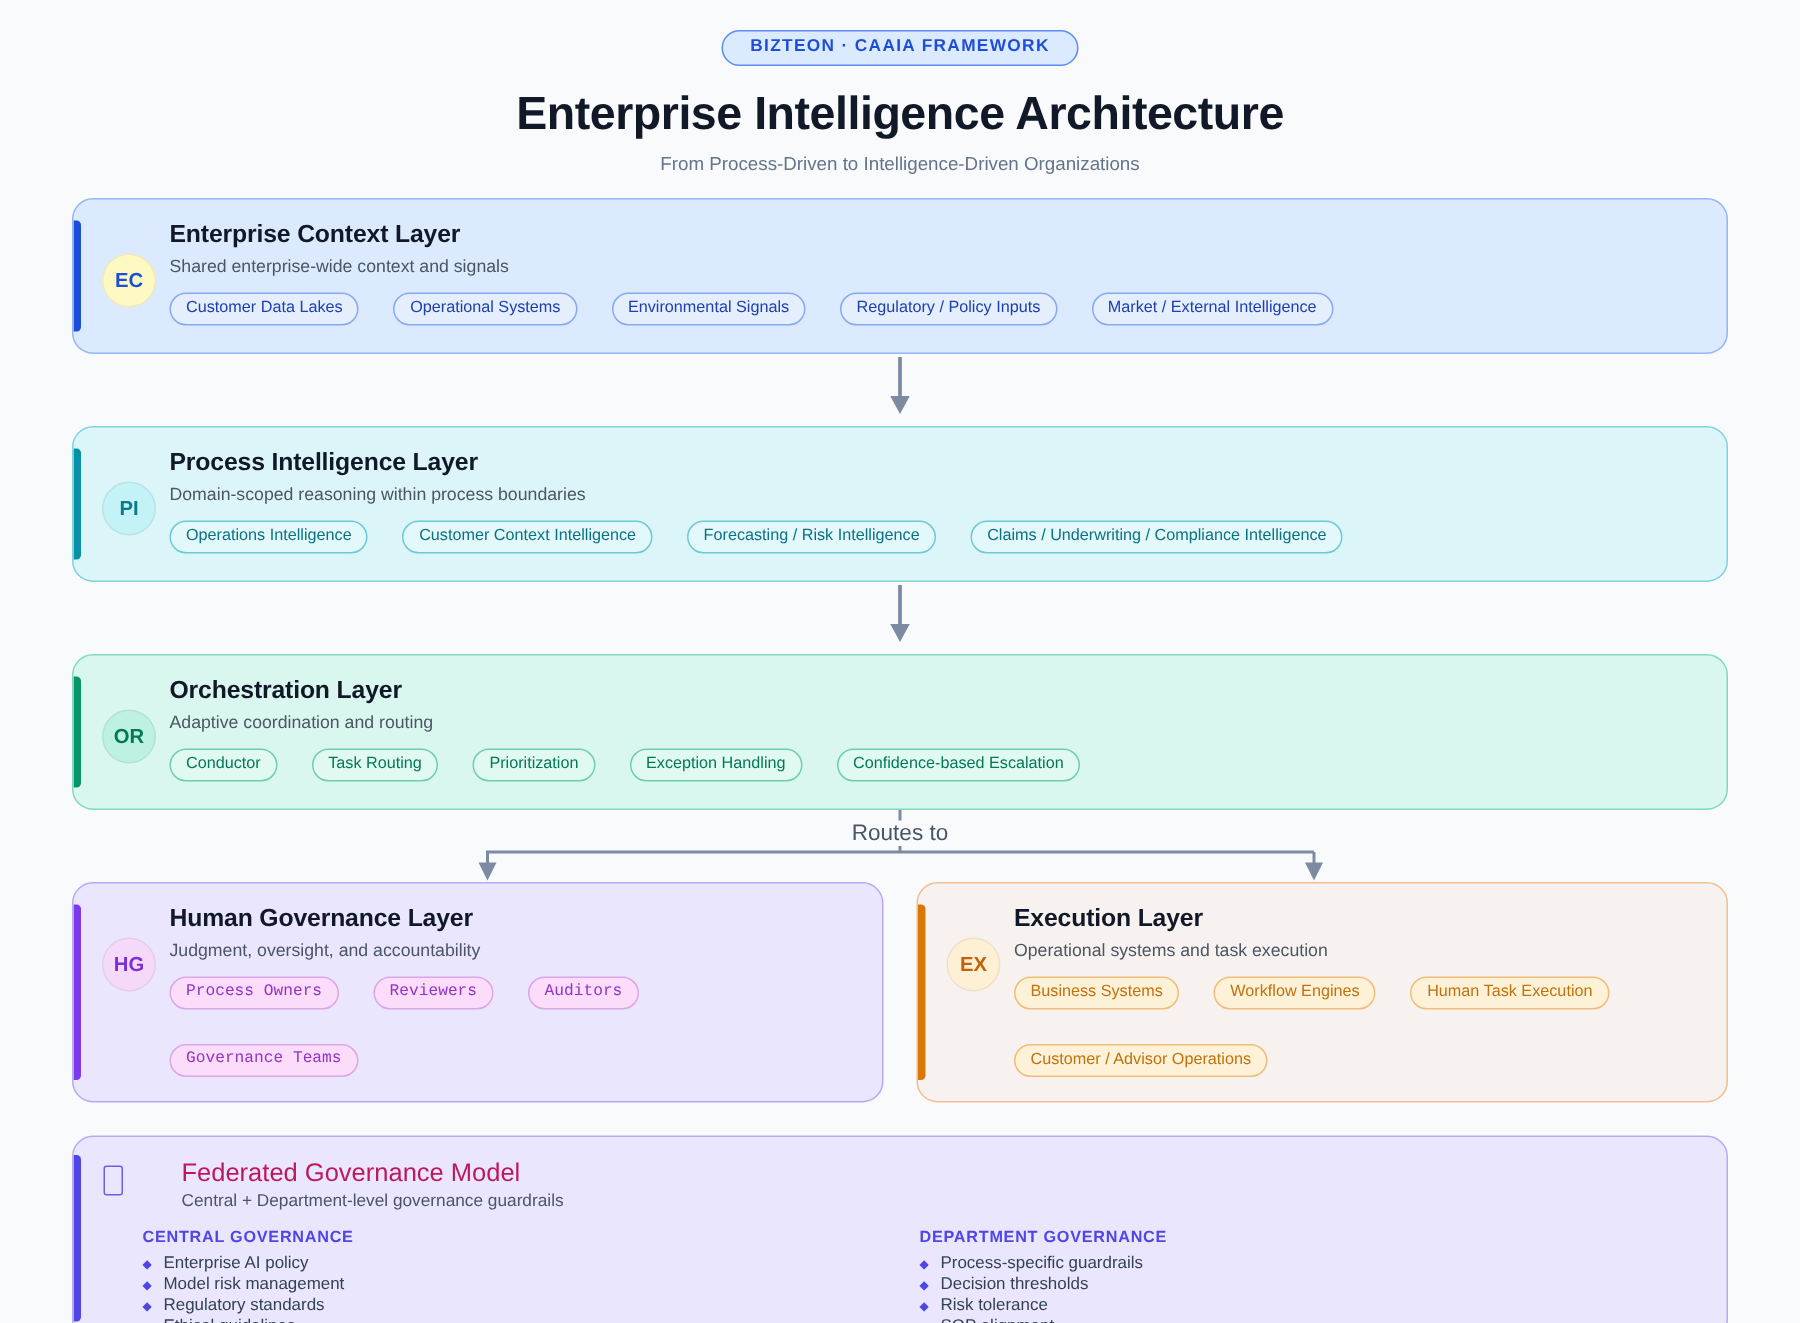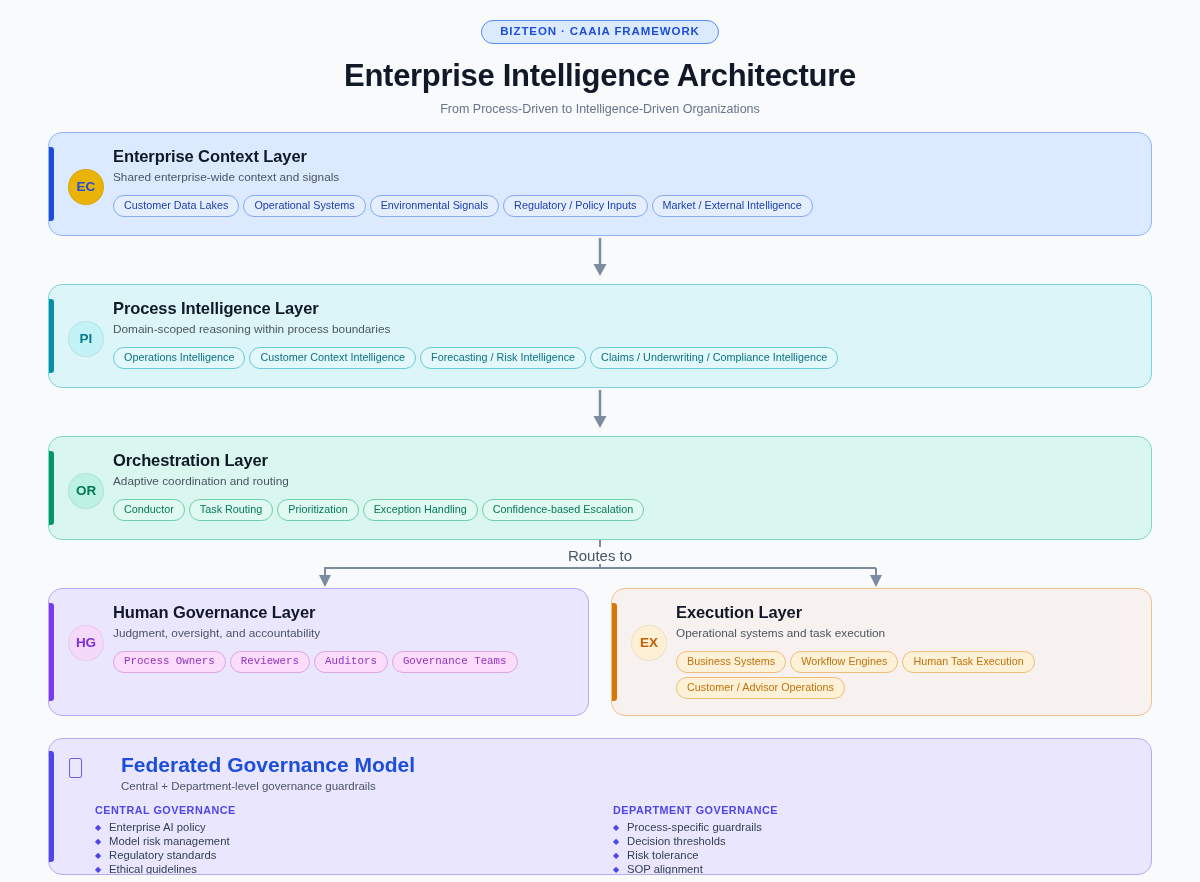--- a/index.html
+++ b/index.html
@@ -77,36 +77,36 @@
   .layer-title {
     font-size: 16.5px; font-weight: bold;
     color: #111827; margin: 0;
     letter-spacing: -0.1px;
   }
   .layer-sub {
     font-size: 11.8px; color: #4b5563;
     margin: 4px 0 0 0;
   }
   .pill-row {
-    display: flex; flex-wrap: wrap; gap: 4px;
+    display: flex; flex-wrap: wrap; gap: 23px;
     margin-top: 11px;
   }
   .pill {
     font-size: 10.8px;
     padding: 3.5px 10px 4px 10px;
     border-radius: 999px;
     border: 1px solid;
     line-height: 1.2;
     white-space: nowrap;
   }
 
   
   .t-ec { background: #dbeafe; border-color: #93b4f5; }
   .t-ec .accent-bar { background: #1d4ed8; }
-  .t-ec .badge-circle { background: #eab308; color: #1d4ed8; }
+  .t-ec .badge-circle { background: #fef9c3; color: #1d4ed8; }
   .t-ec .pill { background: #e4eefd; border-color: #86a9ef; color: #1e40af; }
 
   
   .t-pi { background: #dcf5f8; border-color: #7fd3de; }
   .t-pi .accent-bar { background: #0891a6; }
   .t-pi .badge-circle { background: #c3f2f7; color: #0a7b8c; }
   .t-pi .pill { background: #e2f8fa; border-color: #6cc9d6; color: #0a7284; }
 
   
   .t-or { background: #d9f7ef; border-color: #7fd9bf; }
@@ -174,22 +174,22 @@
   .gov-card .accent-bar { background: #4f46e5; top: 12px; bottom: 12px; }
   .gov-icon {
     position: absolute;
     left: 20px; top: 19px;
     width: 13px; height: 20px;
     border: 1.5px solid #6d5fe0;
     border-radius: 2px;
     display: block;
   }
   .gov-title {
-    font-size: 21px; font-weight: bold;
-    color: #1d4ed8; margin: 0 0 0 26px;
+    font-size: 17px; font-weight: normal;
+    color: #be185d; margin: 0 0 0 26px;
   }
   .gov-sub {
     font-size: 11.5px; color: #4b5563;
     margin: 3px 0 0 26px;
   }
   .gov-cols {
     display: flex;
     margin-top: 12px;
   }
   .gov-col { width: 552px; }

